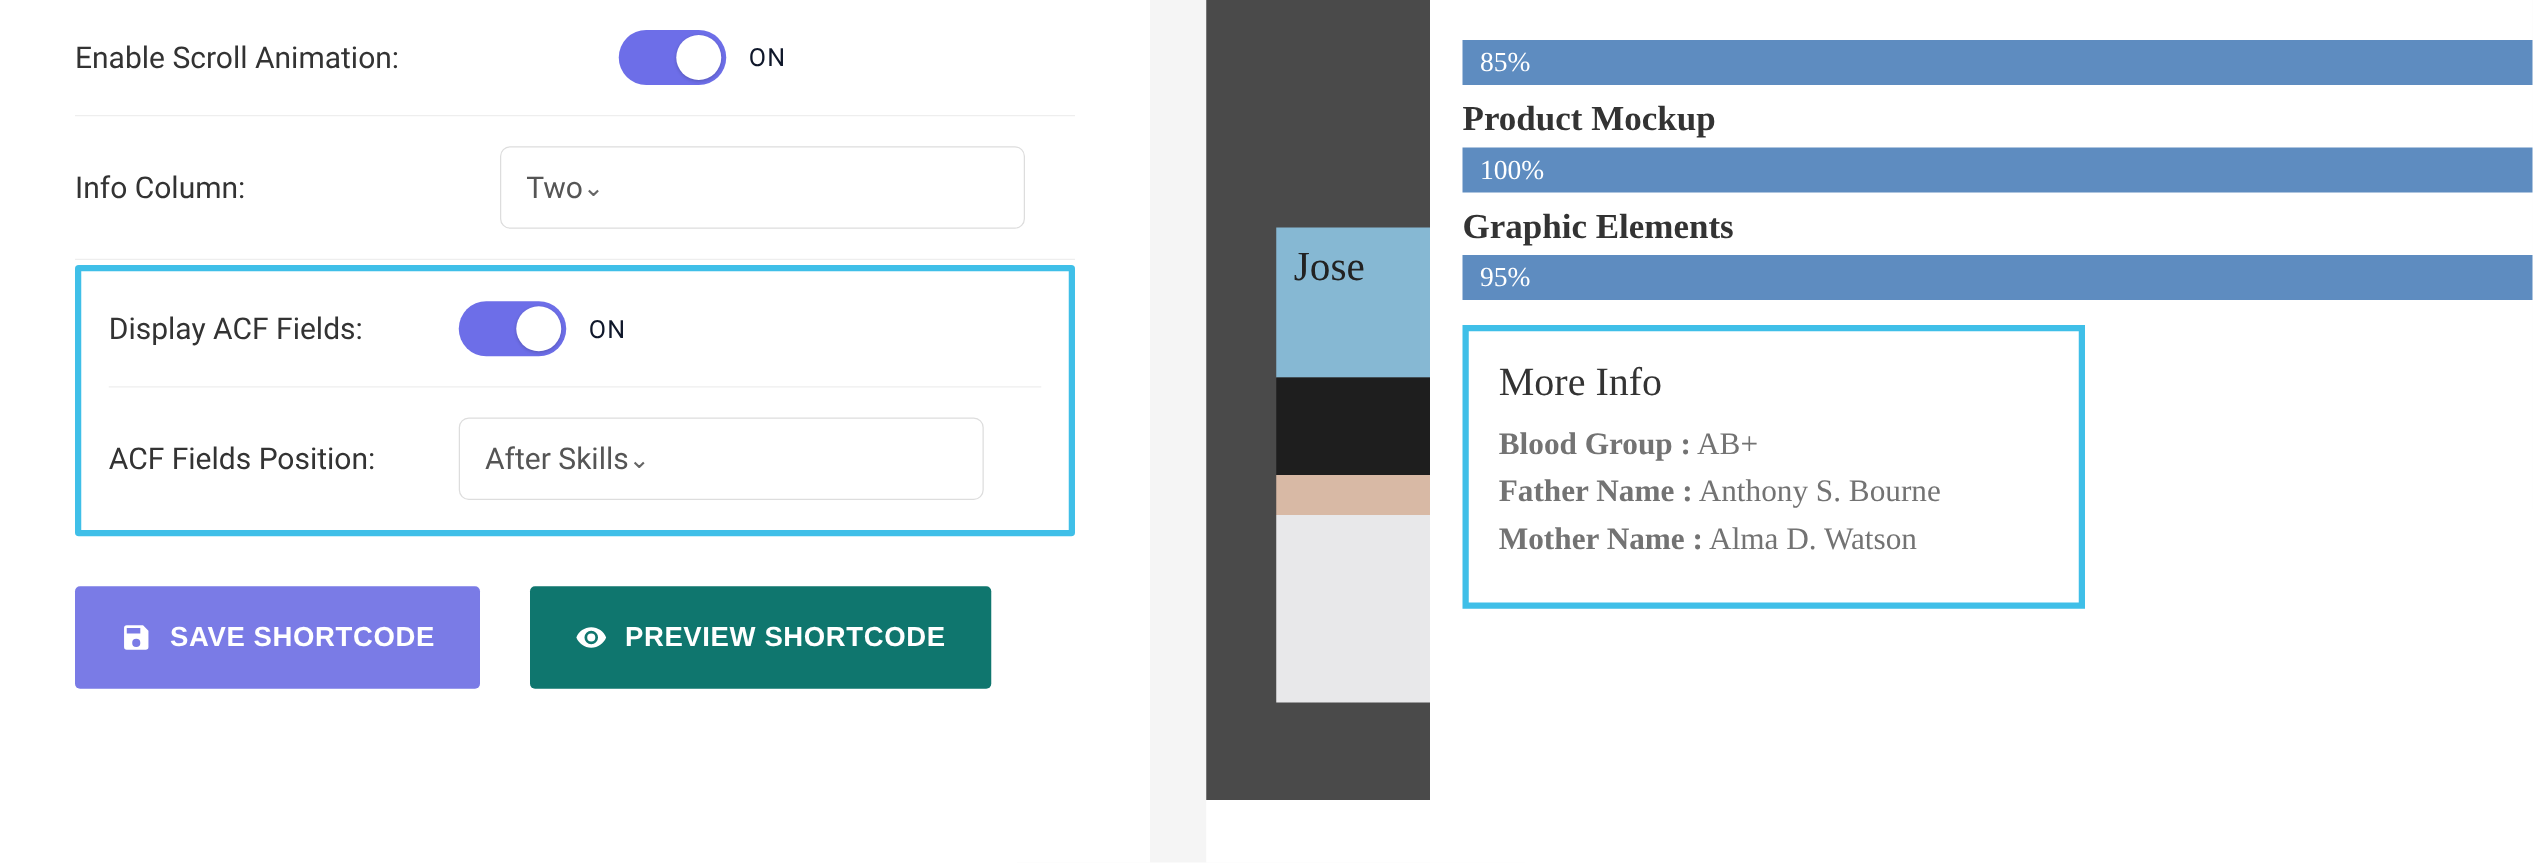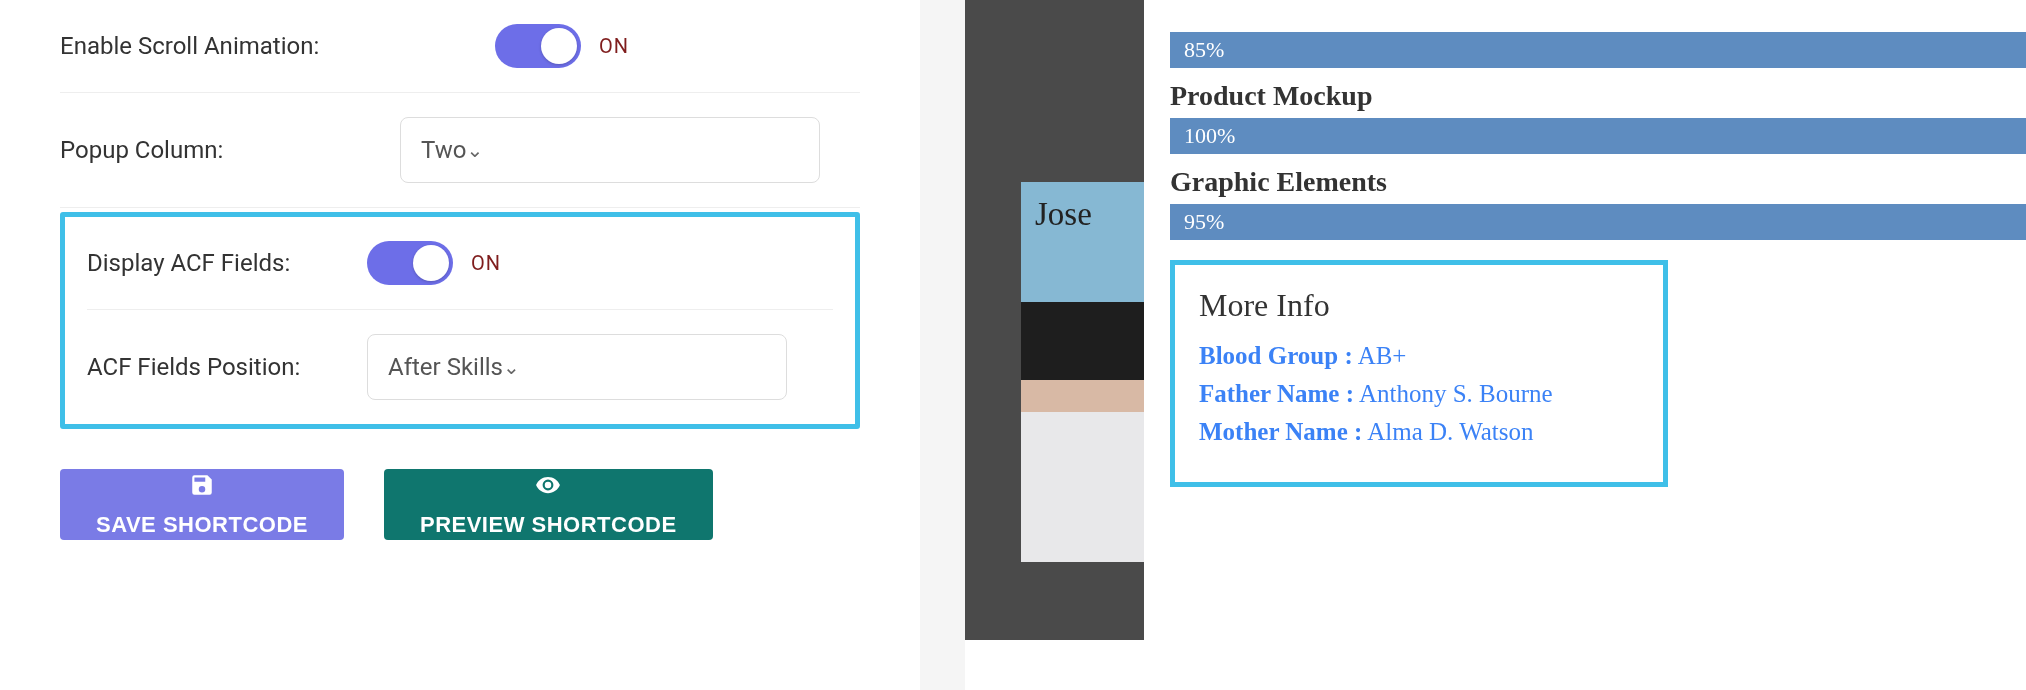--- a/index.html
+++ b/index.html
@@ -55,21 +55,21 @@
     right: 4px;
     top: 4px;
     width: 36px;
     height: 36px;
     background: #fff;
     border-radius: 50%;
     box-shadow: 0 1px 3px rgba(0,0,0,0.2);
   }
   .toggle-state {
     margin-left: 18px;
-    color: #7f1d1d;
+    color: #0f172a;
     font-size: 20px;
     letter-spacing: 1px;
   }
   .select-wrap {
     border: 1px solid #ddd;
     border-radius: 8px;
     padding: 0 20px;
     height: 66px;
     width: 420px;
     display: flex;
@@ -91,34 +91,33 @@
     border-radius: 3px;
     padding: 0 22px;
     margin-top: 4px;
   }
   .btn-row {
     display: flex;
     gap: 40px;
     margin-top: 40px;
   }
   .btn {
-    height: 71px;
+    height: 82px;
     display: flex;
     align-items: center;
     justify-content: center;
     gap: 14px;
     font-size: 22px;
     font-weight: 700;
     letter-spacing: 0.5px;
     border: none;
     border-radius: 4px;
     cursor: pointer;
     color: #fff;
     padding: 0 36px;
-    flex-direction: column;
   }
   .btn-primary { background: #7a7be6; }
   .btn-secondary { background: #0f766e; }
   .icon-svg { width: 26px; height: 26px; fill: #fff; }
 
   
   .dark-strip {
     position: absolute;
     left: 0;
     top: 0;
@@ -184,42 +183,42 @@
     width: 498px;
   }
   .more-info-title {
     font-size: 32px;
     font-weight: 400;
     color: #333;
     margin-bottom: 18px;
   }
   .info-line {
     font-size: 25px;
-    color: #3b82f6;
+    color: #737373;
     margin: 10px 0;
   }
   .info-line b { font-weight: 700; }
 </style>
 </head>
 <body>
 
 <div class="left-panel">
 
   <div class="setting-row">
     <div class="setting-label">Enable Scroll Animation:</div>
     <div style="display:flex;align-items:center;margin-left:95px;">
       <div class="toggle">
         <div class="knob"></div>
       </div>
       <span class="toggle-state">ON</span>
     </div>
   </div>
 
   <div class="setting-row">
-    <div class="setting-label">Popup Column:</div>
+    <div class="setting-label">Info Column:</div>
     <div class="select-wrap">
       <span class="select-value">Two</span>
       <span class="chev">⌄</span>
     </div>
   </div>
 
   <div class="highlight-box">
     <div class="setting-row">
       <div class="setting-label" style="flex:0 0 280px;">Display ACF Fields:</div>
       <div style="display:flex;align-items:center;">

